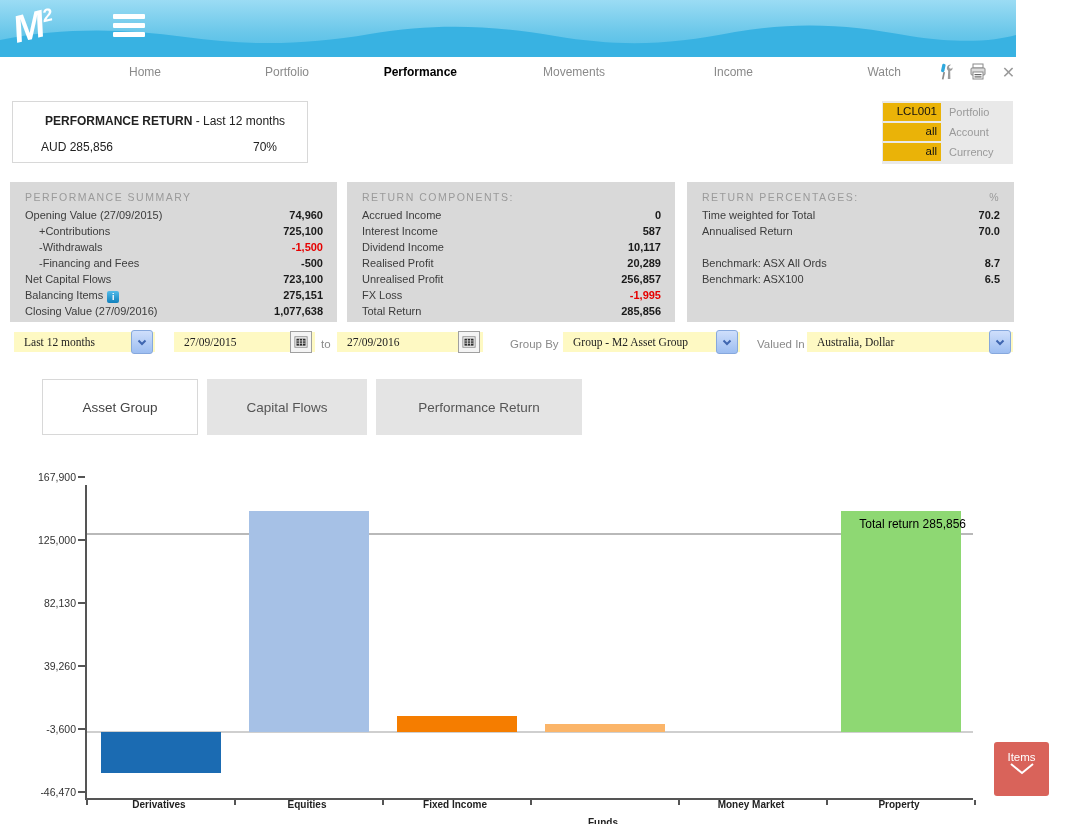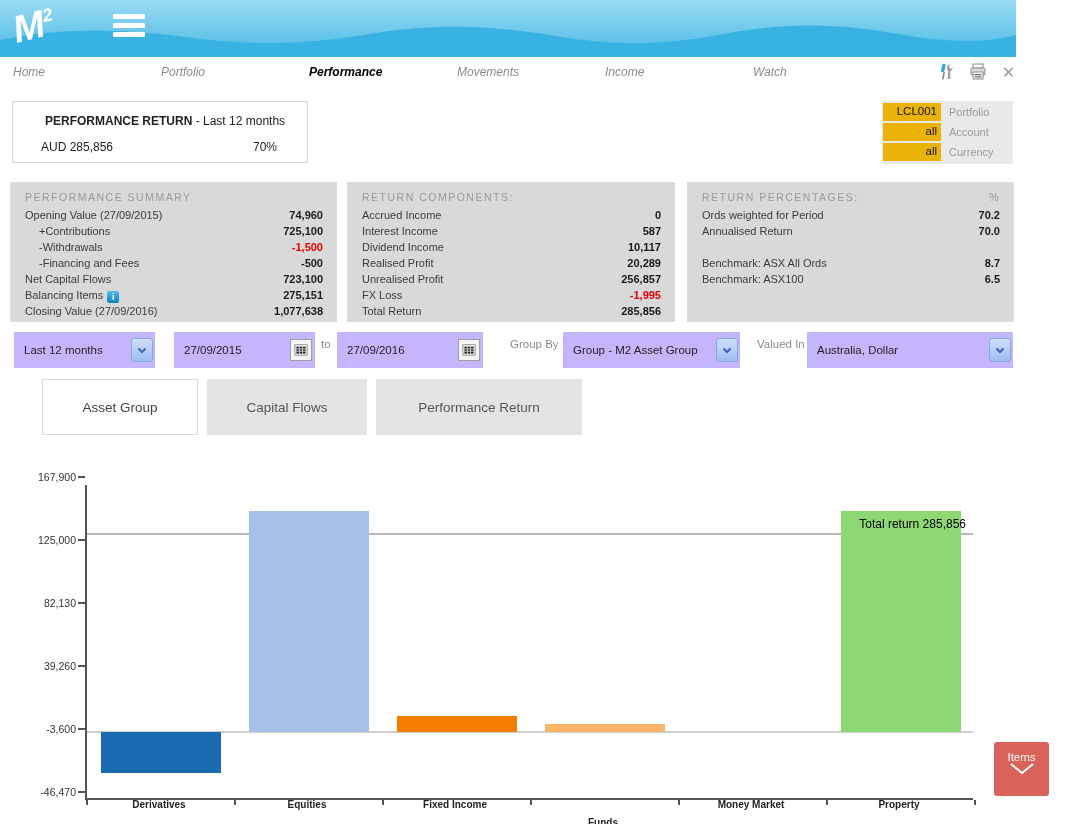--- a/index.html
+++ b/index.html
@@ -11,21 +11,21 @@
             background:linear-gradient(#9bdcf4 0%, #6cc8ea 55%, #4cbce6 100%); overflow:hidden; }
   #wave-svg { position:absolute; left:0; top:0; }
   #logo { position:absolute; left:14px; top:2px; width:60px; height:55px; color:#fff;
           font-weight:bold; font-style:italic; font-size:38px; transform:rotate(-14deg); }
   #logo sup { font-size:18px; }
   #hamburger { position:absolute; left:113px; top:14px; width:32px; height:28px; cursor:pointer; }
   #hamburger span { display:block; width:32px; height:5px; background:#fff; margin-bottom:4px; border-radius:1px; }
 
   
   #nav { position:absolute; left:13px; top:57px; height:30px; display:flex; }
-  .nav-item { width:148px; text-align:left; line-height:30px; font-size:12px; color:#8a8a8a; cursor:pointer;font-style:italic; }
+  .nav-item { width:148px; text-align:right; line-height:30px; font-size:12px; color:#8a8a8a; cursor:pointer; }
   .nav-item.active { color:#000; font-weight:bold; }
   #nav-icons { position:absolute; left:936px; top:57px; height:30px; display:flex; align-items:center; gap:10px; }
   .hicon { width:21px; height:21px; cursor:pointer; display:flex; align-items:center; justify-content:center; }
   #close-x { font-size:16px; color:#9a9a9a; line-height:21px; }
 
   
   #perf-box { position:absolute; left:12px; top:101px; width:296px; height:62px;
               background:#fff; border:1px solid #d8d8d8; font-size:12px; color:#222; }
   #perf-box .row1 { margin:12px 18px 12px 32px; }
   #perf-box .row2 { margin:8px 30px 0 28px; display:flex; justify-content:space-between;align-items:flex-end; }
@@ -46,22 +46,22 @@
   .prow { display:flex; justify-content:space-between; font-size:11px; line-height:16px; color:#3c3c3c; }
   .prow.indent .plabel { padding-left:14px; }
   .prow.spacer { height:16px; }
   .pvalue { font-weight:bold; color:#1a1a1a; }
   .pvalue.red { color:#e60000; }
   .info-badge { display:inline-block; width:12px; height:12px; margin-left:4px; border-radius:2px;
                 background:linear-gradient(#53bbe9,#1181bd); color:#fff; font-size:9px; font-weight:bold;
                 text-align:center; line-height:12px; vertical-align:-1px; cursor:pointer; }
 
   
-  .field { position:absolute; top:332px; height:36px; background:#c4b5fd; display:flex;
-           align-items:center; font-size:11.5px; color:#222; }
+  .field { position:absolute; top:332px; height:20px; background:#fef9c3; display:flex;
+           align-items:center; font-size:11.5px; color:#222;font-family:Liberation Serif, serif; }
   .field .txt { padding-left:10px; flex:1; }
   .arrow-btn { width:22px; height:24px; margin-right:2px; border:1px solid #86a8dd; border-radius:3px;
                background:linear-gradient(#cfdffb,#9dbef1); display:flex; align-items:center; justify-content:center; cursor:pointer; }
   .cal-btn { width:22px; height:22px; margin-right:3px; border:1px solid #a0a0a0; background:#f4f4f4;
              display:flex; align-items:center; justify-content:center; cursor:pointer; }
   #period-field { left:14px; width:141px; }
   #date-from { left:174px; width:141px; }
   #to-label { position:absolute; left:321px; top:338px; font-size:11.5px; color:#8a8a8a; }
   #date-to { left:337px; width:146px; }
   #groupby-label { position:absolute; left:510px; top:338px; font-size:11.5px; color:#8a8a8a; }
@@ -235,21 +235,21 @@
         </div>
       </div>
   </div>
   <div class="panel" id="panel-percentages">
     <div class="panel-title">
       <span>RETURN PERCENTAGES:</span>
       <span>%</span>
     </div>
     <div class="panel-rows" id="rows-return_percentages">
         <div class="prow">
-          <span class="plabel">Ords weighted for Period</span>
+          <span class="plabel">Time weighted for Total</span>
           <span class="pvalue">70.2</span>
         </div>
         <div class="prow">
           <span class="plabel">Annualised Return</span>
           <span class="pvalue">70.0</span>
         </div>
         <div class="prow spacer"></div>
         <div class="prow">
           <span class="plabel">Benchmark: ASX All Ords</span>
           <span class="pvalue">8.7</span>

